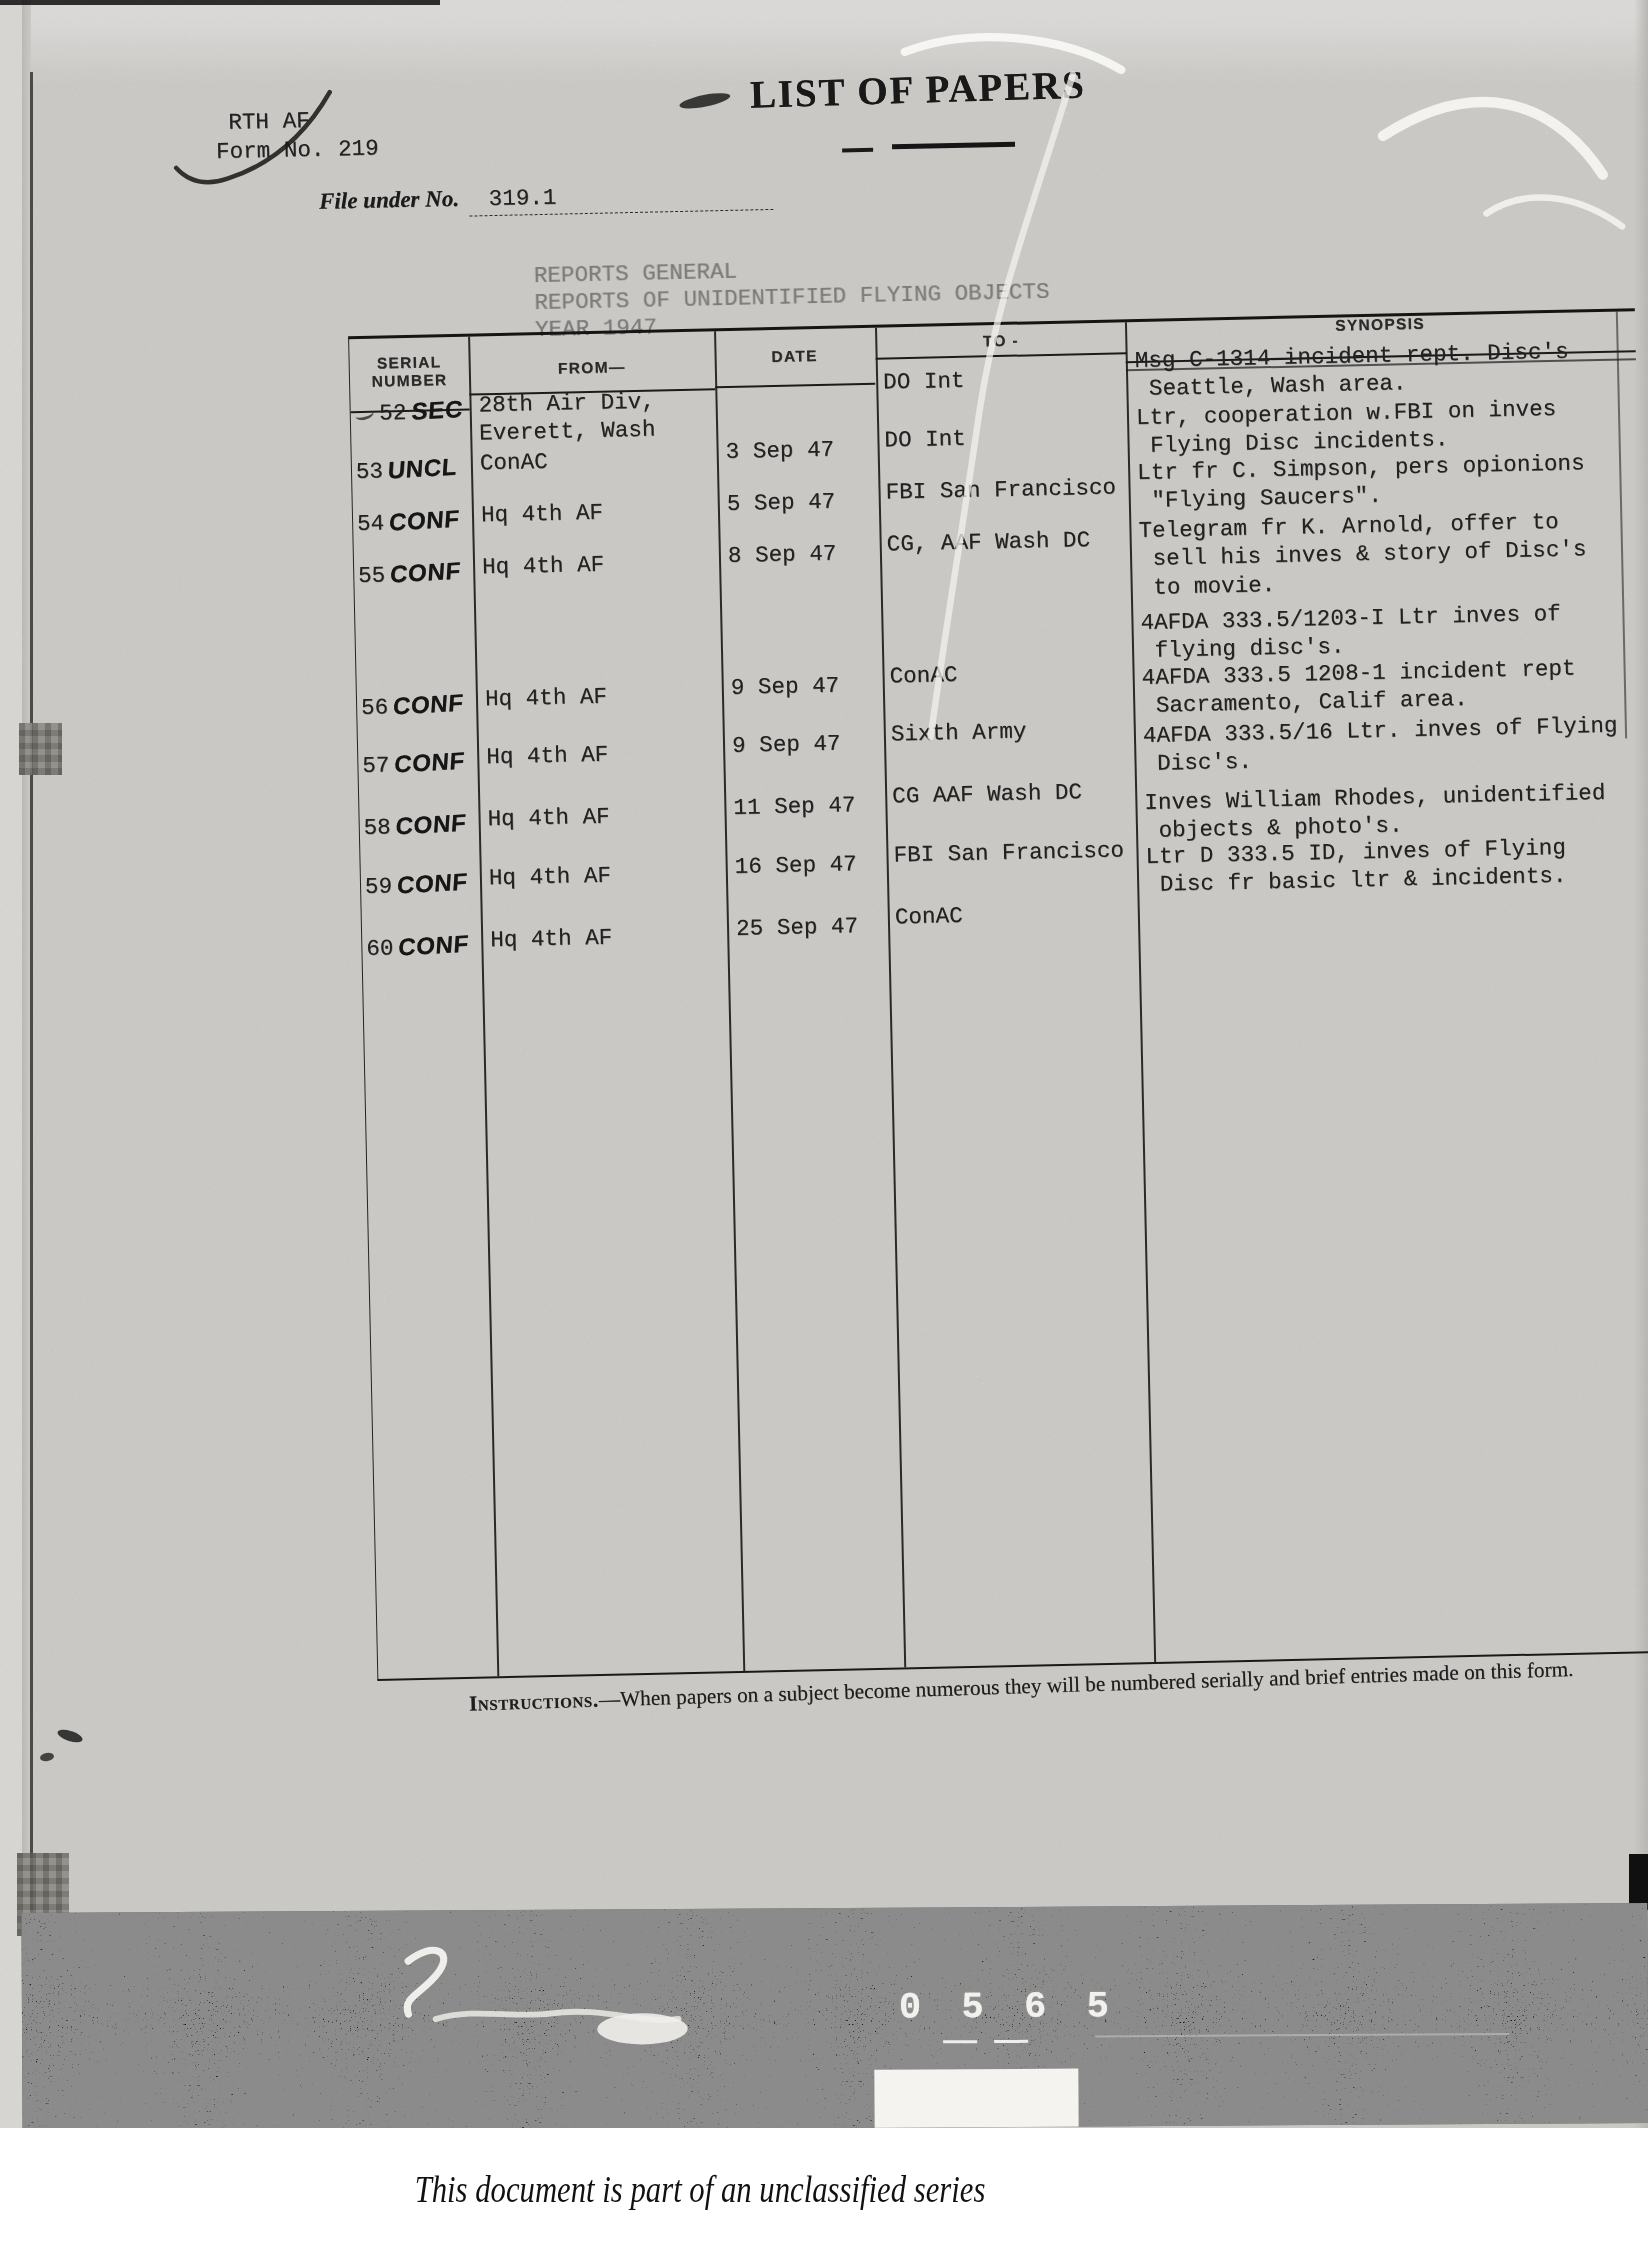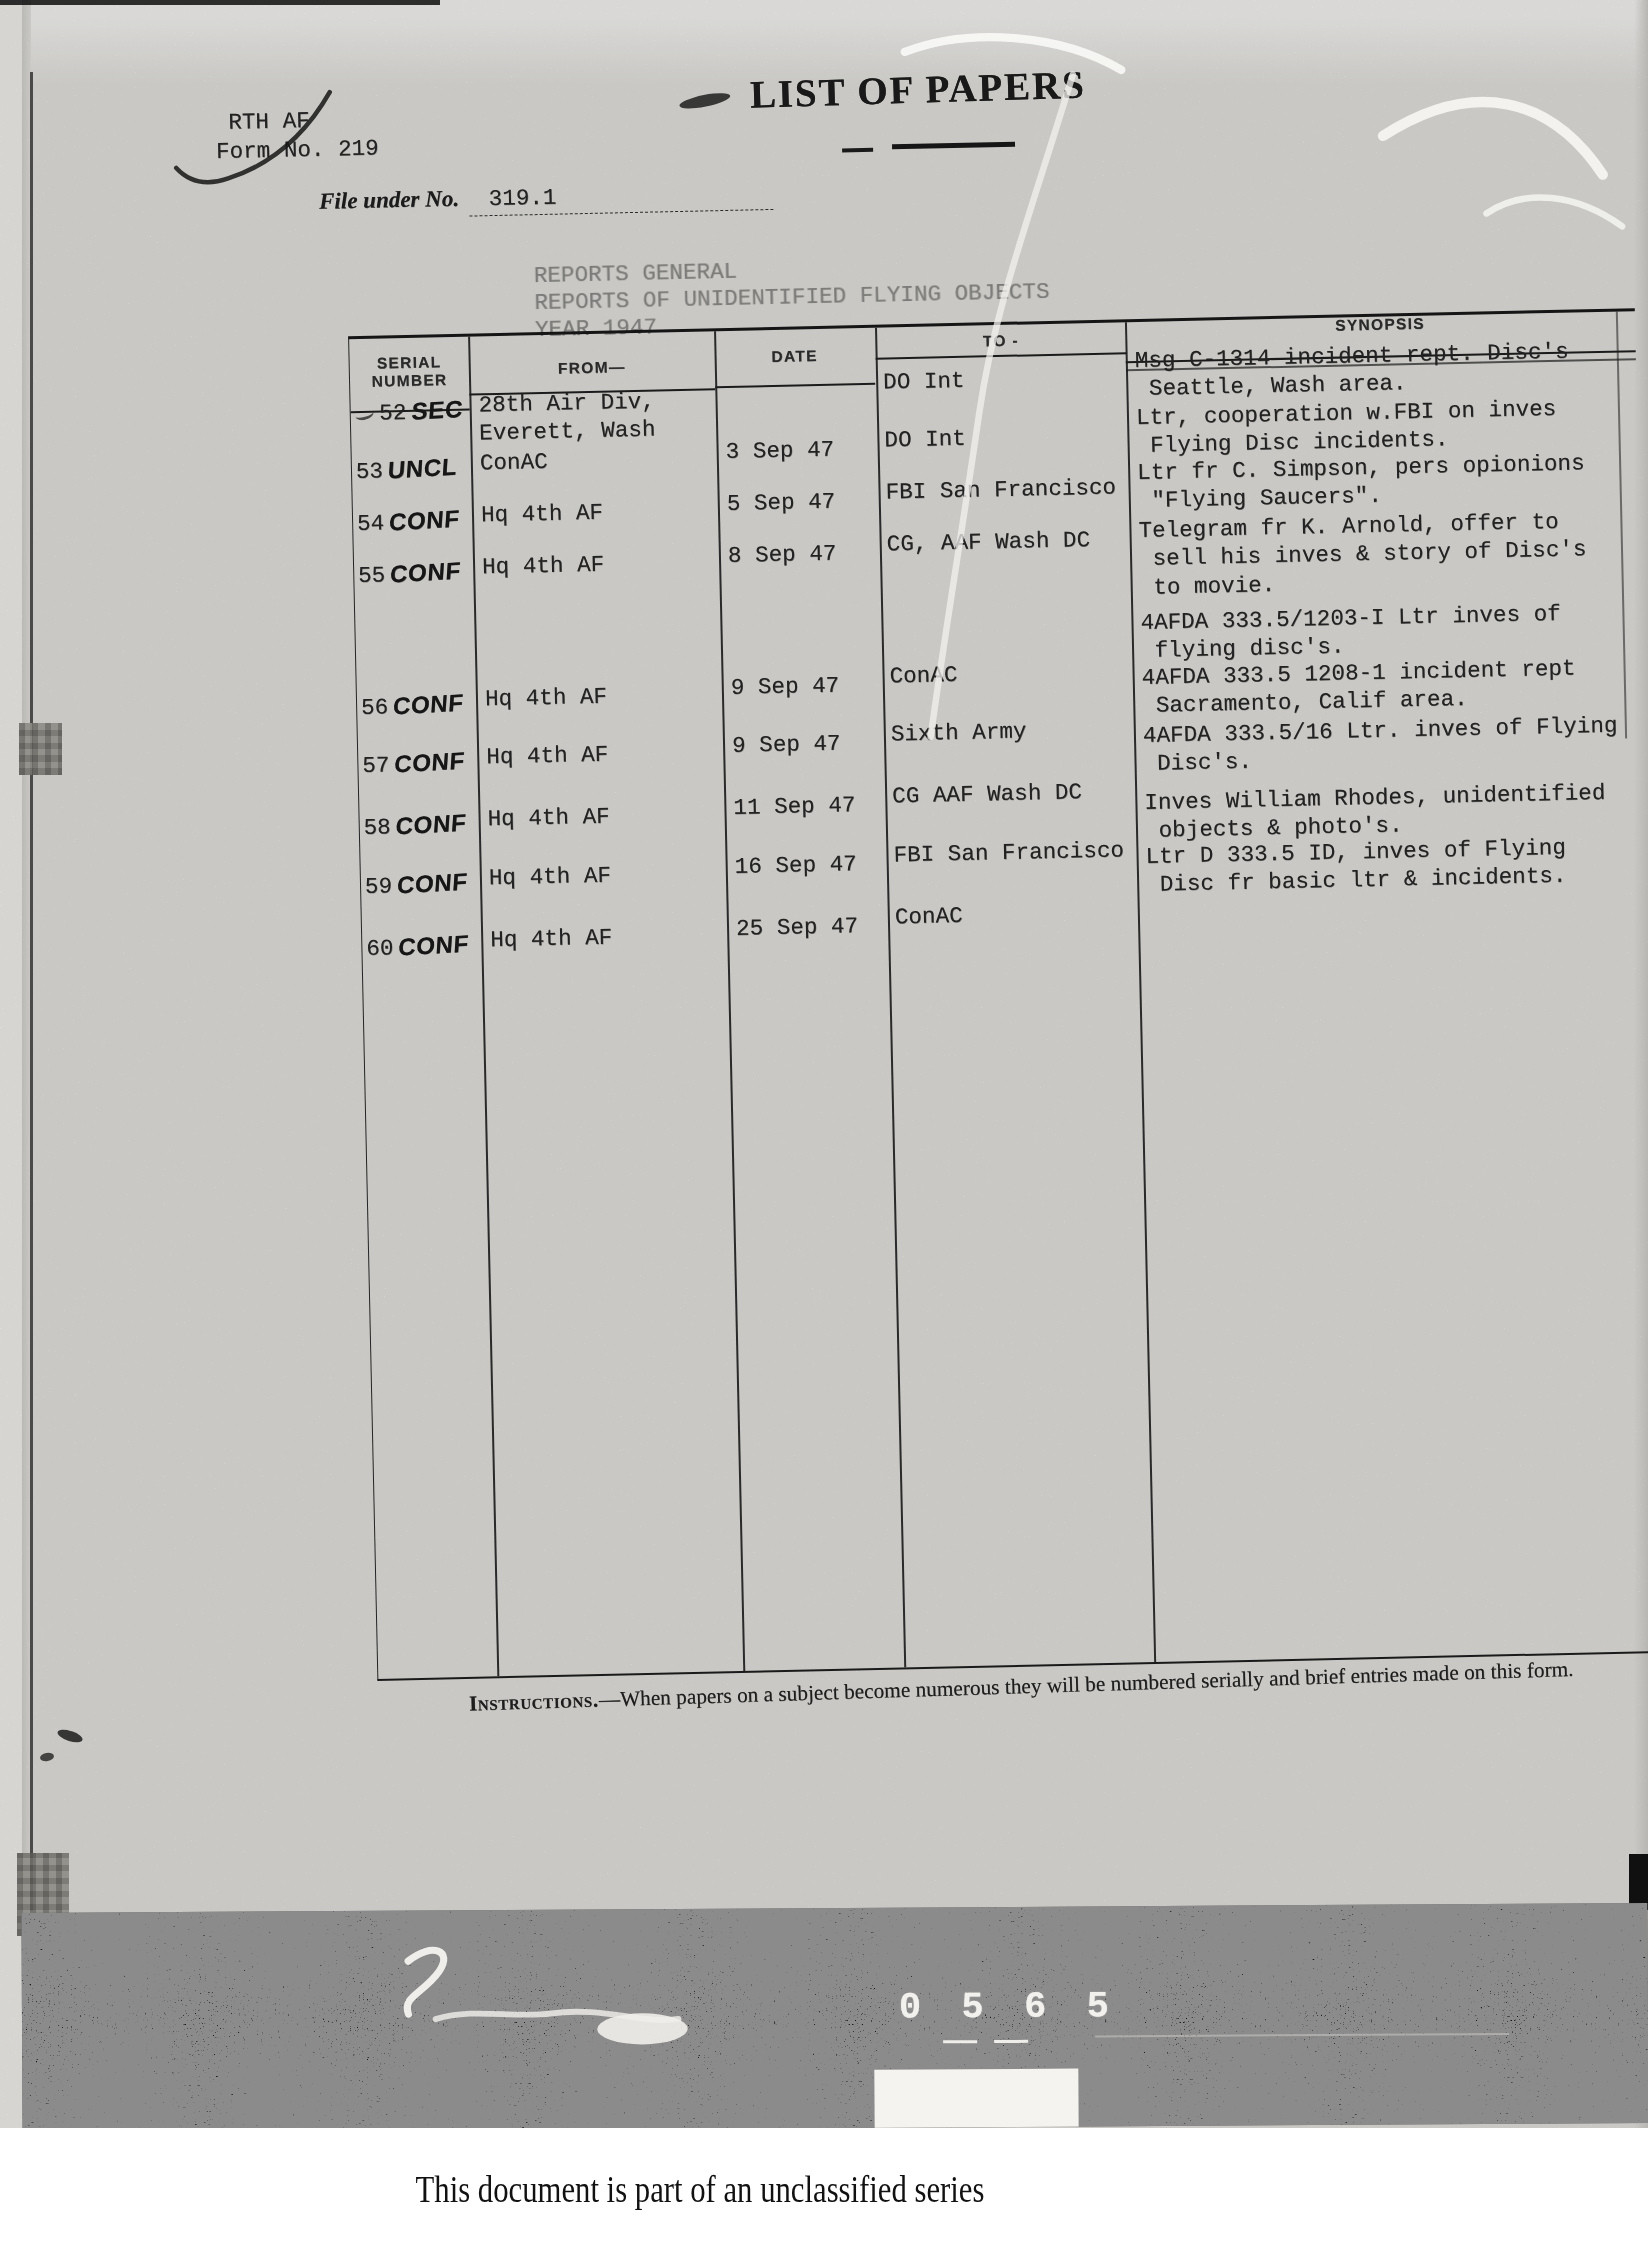--- a/index.html
+++ b/index.html
@@ -97,21 +97,21 @@
          font-family:"Liberation Mono","DejaVu Sans Mono",monospace;font-weight:700;
          font-size:37px;color:#f2f1ed;letter-spacing:6.5px;word-spacing:5.2px;
          text-shadow:0 0 1.3px rgba(255,255,255,.55);}
   .stamp-ul{position:absolute;height:3.2px;background:#efeeea;top:133px;}
   .su1{left:921px;width:34px;} .su2{left:972px;width:34px;}
   .scratchline{position:absolute;left:1073px;top:129px;width:414px;height:1.9px;
                background:#d9d8d4;opacity:.45;}
   .whitebox{position:absolute;left:852px;top:162px;width:204px;height:59px;
             background:#f4f3ef;}
   
-  .caption-strip{left:0;top:2128px;width:1400px;height:133px;background:#ffffff;}
+  .caption-strip{left:0;top:2128px;width:1400px;height:133px;background:#ffffff;font-style:italic;}
   .caption{position:absolute;left:0;top:40px;width:100%;text-align:center;
            font-family:"Liberation Serif","DejaVu Serif",serif;font-size:37px;color:#111;
            transform:scaleX(.83);}
 </style>
 </head>
 <body>
 
 <div class="abs paper"></div>
 <div class="abs toplight"></div>
 <div class="abs rightshade"></div>

